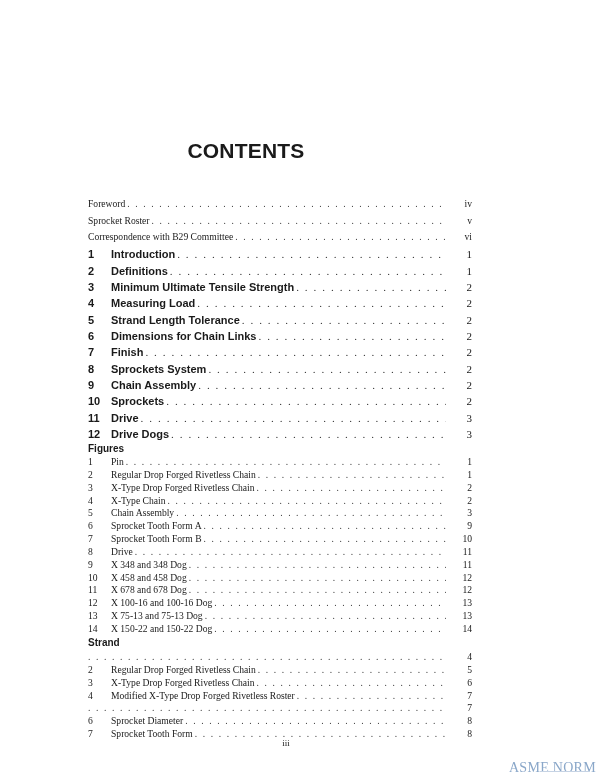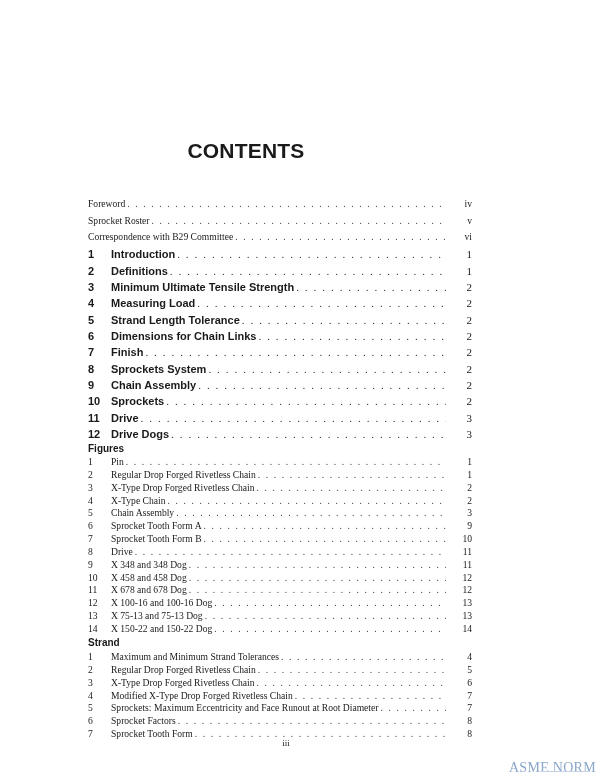--- a/index.html
+++ b/index.html
@@ -175,46 +175,44 @@
       <span class="pg">13</span>
     </div>
   <div class="row serif fig" style="top:615px">
       <span class="lbl"><span class="num">14</span><span>X 150-22 and 150-22 Dog</span></span>
       <span class="dots">. . . . . . . . . . . . . . . . . . . . . . . . . . . . . . . . . . . . . . . . . . . . . . . . . . . . . . . . . . . . . . . . . . . . . . .</span>
       <span class="pg">14</span>
     </div>
 
   <div class="heading" style="top:629px">Strand</div>
   <div class="row serif fig" style="top:643px">
-      <span class="lbl"><span class="num">1</span><span>Maximum and Minimum Strand Tolerances</span></span>
       <span class="dots">. . . . . . . . . . . . . . . . . . . . . . . . . . . . . . . . . . . . . . . . . . . . . . . . . . . . . . . . . . . . . . . . . . . . . . .</span>
       <span class="pg">4</span>
     </div>
   <div class="row serif fig" style="top:656px">
       <span class="lbl"><span class="num">2</span><span>Regular Drop Forged Rivetless Chain</span></span>
       <span class="dots">. . . . . . . . . . . . . . . . . . . . . . . . . . . . . . . . . . . . . . . . . . . . . . . . . . . . . . . . . . . . . . . . . . . . . . .</span>
       <span class="pg">5</span>
     </div>
   <div class="row serif fig" style="top:669px">
       <span class="lbl"><span class="num">3</span><span>X-Type Drop Forged Rivetless Chain</span></span>
       <span class="dots">. . . . . . . . . . . . . . . . . . . . . . . . . . . . . . . . . . . . . . . . . . . . . . . . . . . . . . . . . . . . . . . . . . . . . . .</span>
       <span class="pg">6</span>
     </div>
   <div class="row serif fig" style="top:682px">
-      <span class="lbl"><span class="num">4</span><span>Modified X-Type Drop Forged Rivetless Chain</span></span>
+      <span class="lbl"><span class="num">4</span><span>Modified X-Type Drop Forged Rivetless Roster</span></span>
       <span class="dots">. . . . . . . . . . . . . . . . . . . . . . . . . . . . . . . . . . . . . . . . . . . . . . . . . . . . . . . . . . . . . . . . . . . . . . .</span>
       <span class="pg">7</span>
     </div>
   <div class="row serif fig" style="top:694px">
-      <span class="lbl"><span class="num">5</span><span>Sprockets: Maximum Eccentricity and Face Runout at Root Diameter</span></span>
       <span class="dots">. . . . . . . . . . . . . . . . . . . . . . . . . . . . . . . . . . . . . . . . . . . . . . . . . . . . . . . . . . . . . . . . . . . . . . .</span>
       <span class="pg">7</span>
     </div>
   <div class="row serif fig" style="top:707px">
-      <span class="lbl"><span class="num">6</span><span>Sprocket Factors</span></span>
+      <span class="lbl"><span class="num">6</span><span>Sprocket Diameter</span></span>
       <span class="dots">. . . . . . . . . . . . . . . . . . . . . . . . . . . . . . . . . . . . . . . . . . . . . . . . . . . . . . . . . . . . . . . . . . . . . . .</span>
       <span class="pg">8</span>
     </div>
   <div class="row serif fig" style="top:720px">
       <span class="lbl"><span class="num">7</span><span>Sprocket Tooth Form</span></span>
       <span class="dots">. . . . . . . . . . . . . . . . . . . . . . . . . . . . . . . . . . . . . . . . . . . . . . . . . . . . . . . . . . . . . . . . . . . . . . .</span>
       <span class="pg">8</span>
     </div>
 </div>
 

